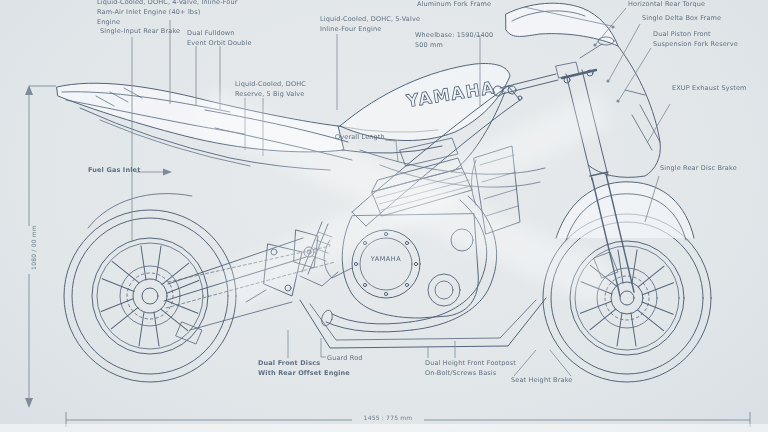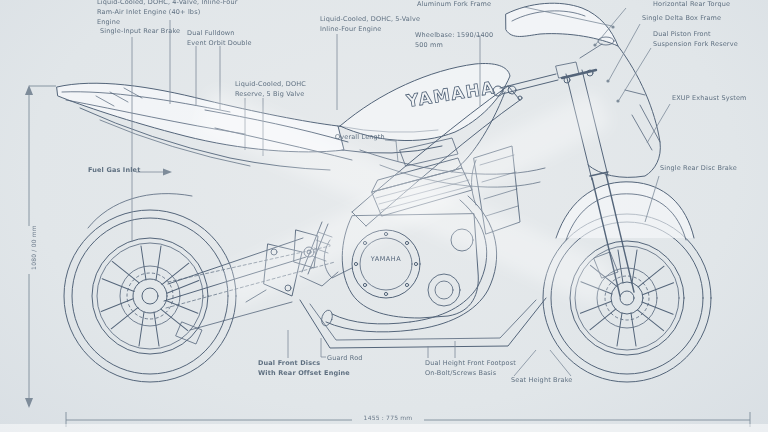--- a/index.html
+++ b/index.html
@@ -232,25 +232,25 @@
 Event Orbit Double</div>
   <div class="lbl" style="left:235px;top:80px;">Liquid-Cooled, DOHC
 Reserve, 5 Big Valve</div>
   <div class="lbl" style="left:320px;top:15px;">Liquid-Cooled, DOHC, 5-Valve
 Inline-Four Engine</div>
   <div class="lbl" style="left:417px;top:0px;">Aluminum Fork Frame</div>
   <div class="lbl" style="left:415px;top:31px;">Wheelbase: 1590/1400
 500 mm</div>
   <div class="lbl" style="left:335px;top:133px;">Overall Length</div>
   <div class="lbl" style="left:88px;top:166px;font-weight:bold;">Fuel Gas Inlet</div>
-  <div class="lbl" style="left:628px;top:0px;margin-left:25px;">Horizontal Rear Torque</div>
+  <div class="lbl" style="left:628px;top:0px;">Horizontal Rear Torque</div>
   <div class="lbl" style="left:642px;top:14px;">Single Delta Box Frame</div>
   <div class="lbl" style="left:653px;top:30px;">Dual Piston Front
 Suspension Fork Reserve</div>
-  <div class="lbl" style="left:672px;top:94px;">EXUP Exhaust System</div>
+  <div class="lbl" style="left:672px;top:84px;">EXUP Exhaust System</div>
   <div class="lbl" style="left:660px;top:164px;">Single Rear Disc Brake</div>
   <div class="lbl" style="left:258px;top:359px;font-weight:bold;">Dual Front Discs
 With Rear Offset Engine</div>
   <div class="lbl" style="left:327px;top:354px;">Guard Rod</div>
   <div class="lbl" style="left:425px;top:359px;">Dual Height Front Footpost
 On-Bolt/Screws Basis</div>
   <div class="lbl" style="left:511px;top:376px;">Seat Height Brake</div>
 
   <div class="dim dim-v">1080 / 00 mm</div>
   <div class="dim dim-h">1455 : 775 mm</div>

